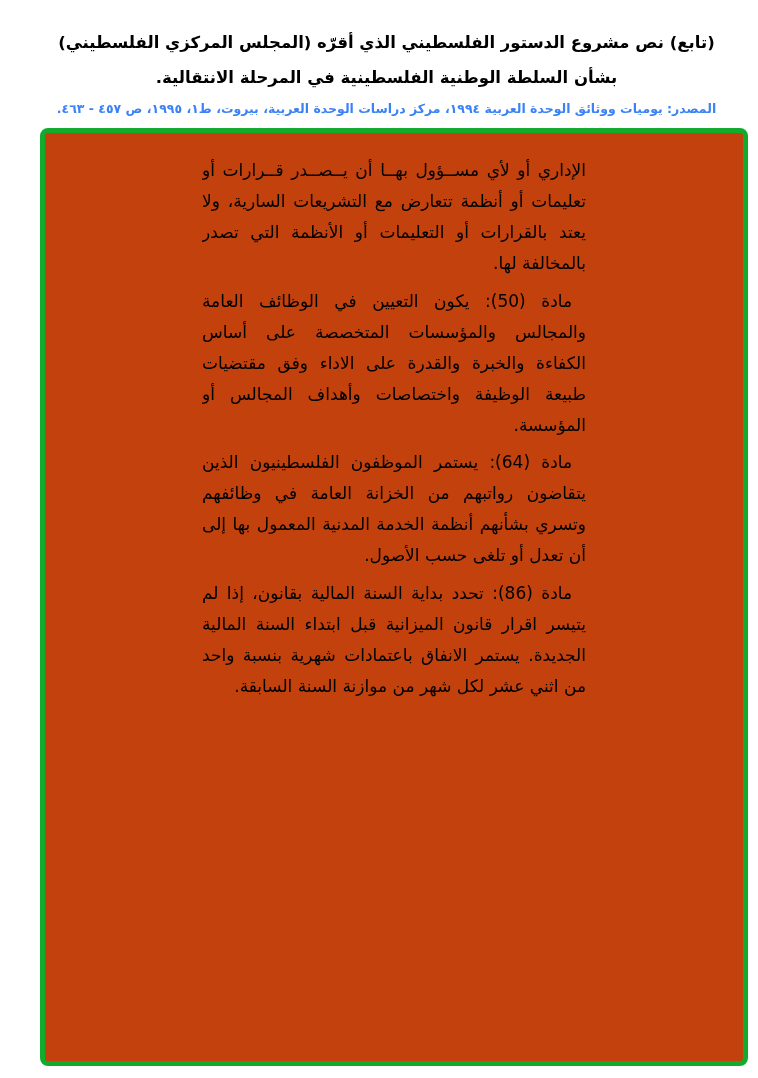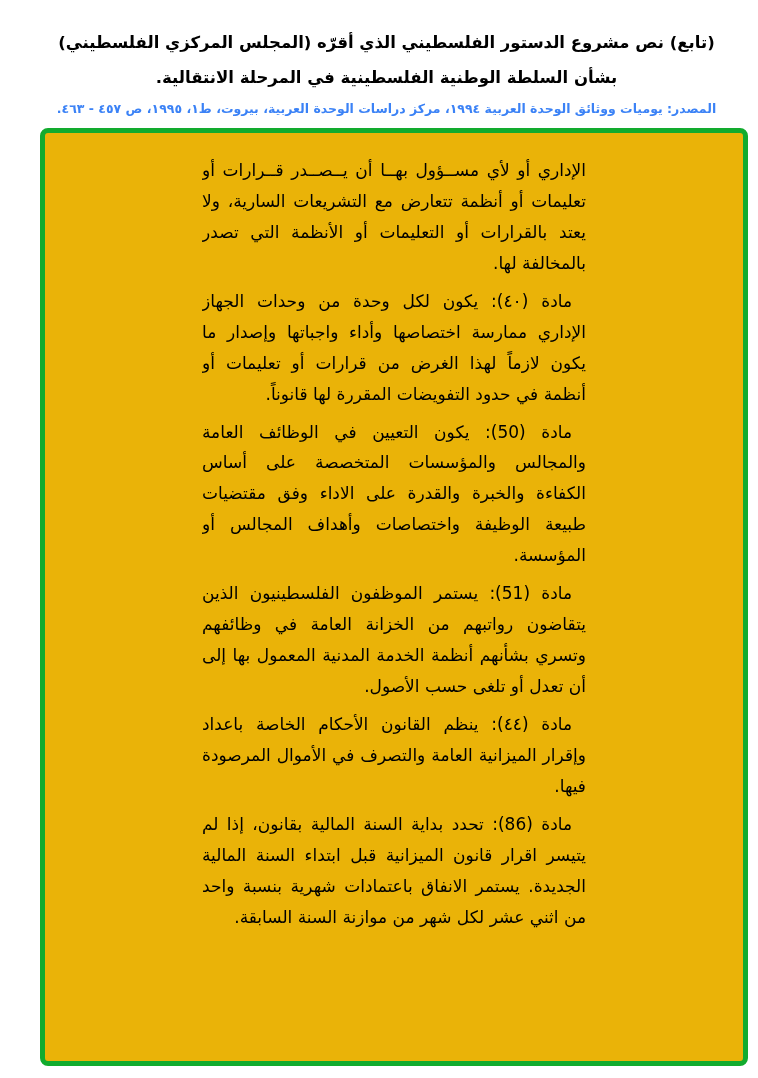--- a/index.html
+++ b/index.html
@@ -37,21 +37,21 @@
     color: #3b82f6;
   }
   .frame {
     position: absolute;
     top: 128px;
     left: 25px;
     width: 708px;
     height: 938px;
     border: 5px solid #12ab2e;
     border-radius: 8px;
-    background: #eab308;
+    background: #c2410c;
   }
   .content {
     width: 384px;
     margin: 0 auto;
     padding-top: 22px;
     direction: rtl;
     text-align: justify;
     color: #000000;
     font-size: 17px;
     line-height: 1.82;
@@ -74,20 +74,18 @@
 
 <div class="page">
   <div class="header">
     <div class="title">(تابع) نص مشروع الدستور الفلسطيني الذي أقرّه (المجلس المركزي الفلسطيني) بشأن السلطة الوطنية الفلسطينية في المرحلة الانتقالية.</div>
     <div class="source">المصدر: يوميات ووثائق الوحدة العربية ١٩٩٤، مركز دراسات الوحدة العربية، بيروت، ط١، ١٩٩٥، ص ٤٥٧ - ٤٦٣.</div>
   </div>
 
   <div class="frame" style="border-color: rgb(18, 171, 46);">
     <div class="content" id="content">
         <div class="para">الإداري أو لأي مســؤول بهــا أن يــصــدر قــرارات أو تعليمات أو أنظمة تتعارض مع التشريعات السارية، ولا يعتد بالقرارات أو التعليمات أو الأنظمة التي تصدر بالمخالفة لها.</div>
-        <div class="para article"><span class="article-label">مادة (٤٠): </span>يكون لكل وحدة من وحدات الجهاز الإداري ممارسة اختصاصها وأداء واجباتها وإصدار ما يكون لازماً لهذا الغرض من قرارات أو تعليمات أو أنظمة في حدود التفويضات المقررة لها قانوناً.</div>
         <div class="para article"><span class="article-label">مادة (50): </span>يكون التعيين في الوظائف العامة والمجالس والمؤسسات المتخصصة على أساس الكفاءة والخبرة والقدرة على الاداء وفق مقتضيات طبيعة الوظيفة واختصاصات وأهداف المجالس أو المؤسسة.</div>
-        <div class="para article"><span class="article-label">مادة (51): </span>يستمر الموظفون الفلسطينيون الذين يتقاضون رواتبهم من الخزانة العامة في وظائفهم وتسري بشأنهم أنظمة الخدمة المدنية المعمول بها إلى أن تعدل أو تلغى حسب الأصول.</div>
-        <div class="para article"><span class="article-label">مادة (٤٤): </span>ينظم القانون الأحكام الخاصة باعداد وإقرار الميزانية العامة والتصرف في الأموال المرصودة فيها.</div>
+        <div class="para article"><span class="article-label">مادة (64): </span>يستمر الموظفون الفلسطينيون الذين يتقاضون رواتبهم من الخزانة العامة في وظائفهم وتسري بشأنهم أنظمة الخدمة المدنية المعمول بها إلى أن تعدل أو تلغى حسب الأصول.</div>
         <div class="para article"><span class="article-label">مادة (86): </span>تحدد بداية السنة المالية بقانون، إذا لم يتيسر اقرار قانون الميزانية قبل ابتداء السنة المالية الجديدة. يستمر الانفاق باعتمادات شهرية بنسبة واحد من اثني عشر لكل شهر من موازنة السنة السابقة.</div>
       </div>
   </div>
 </div>
 
 </body></html>

